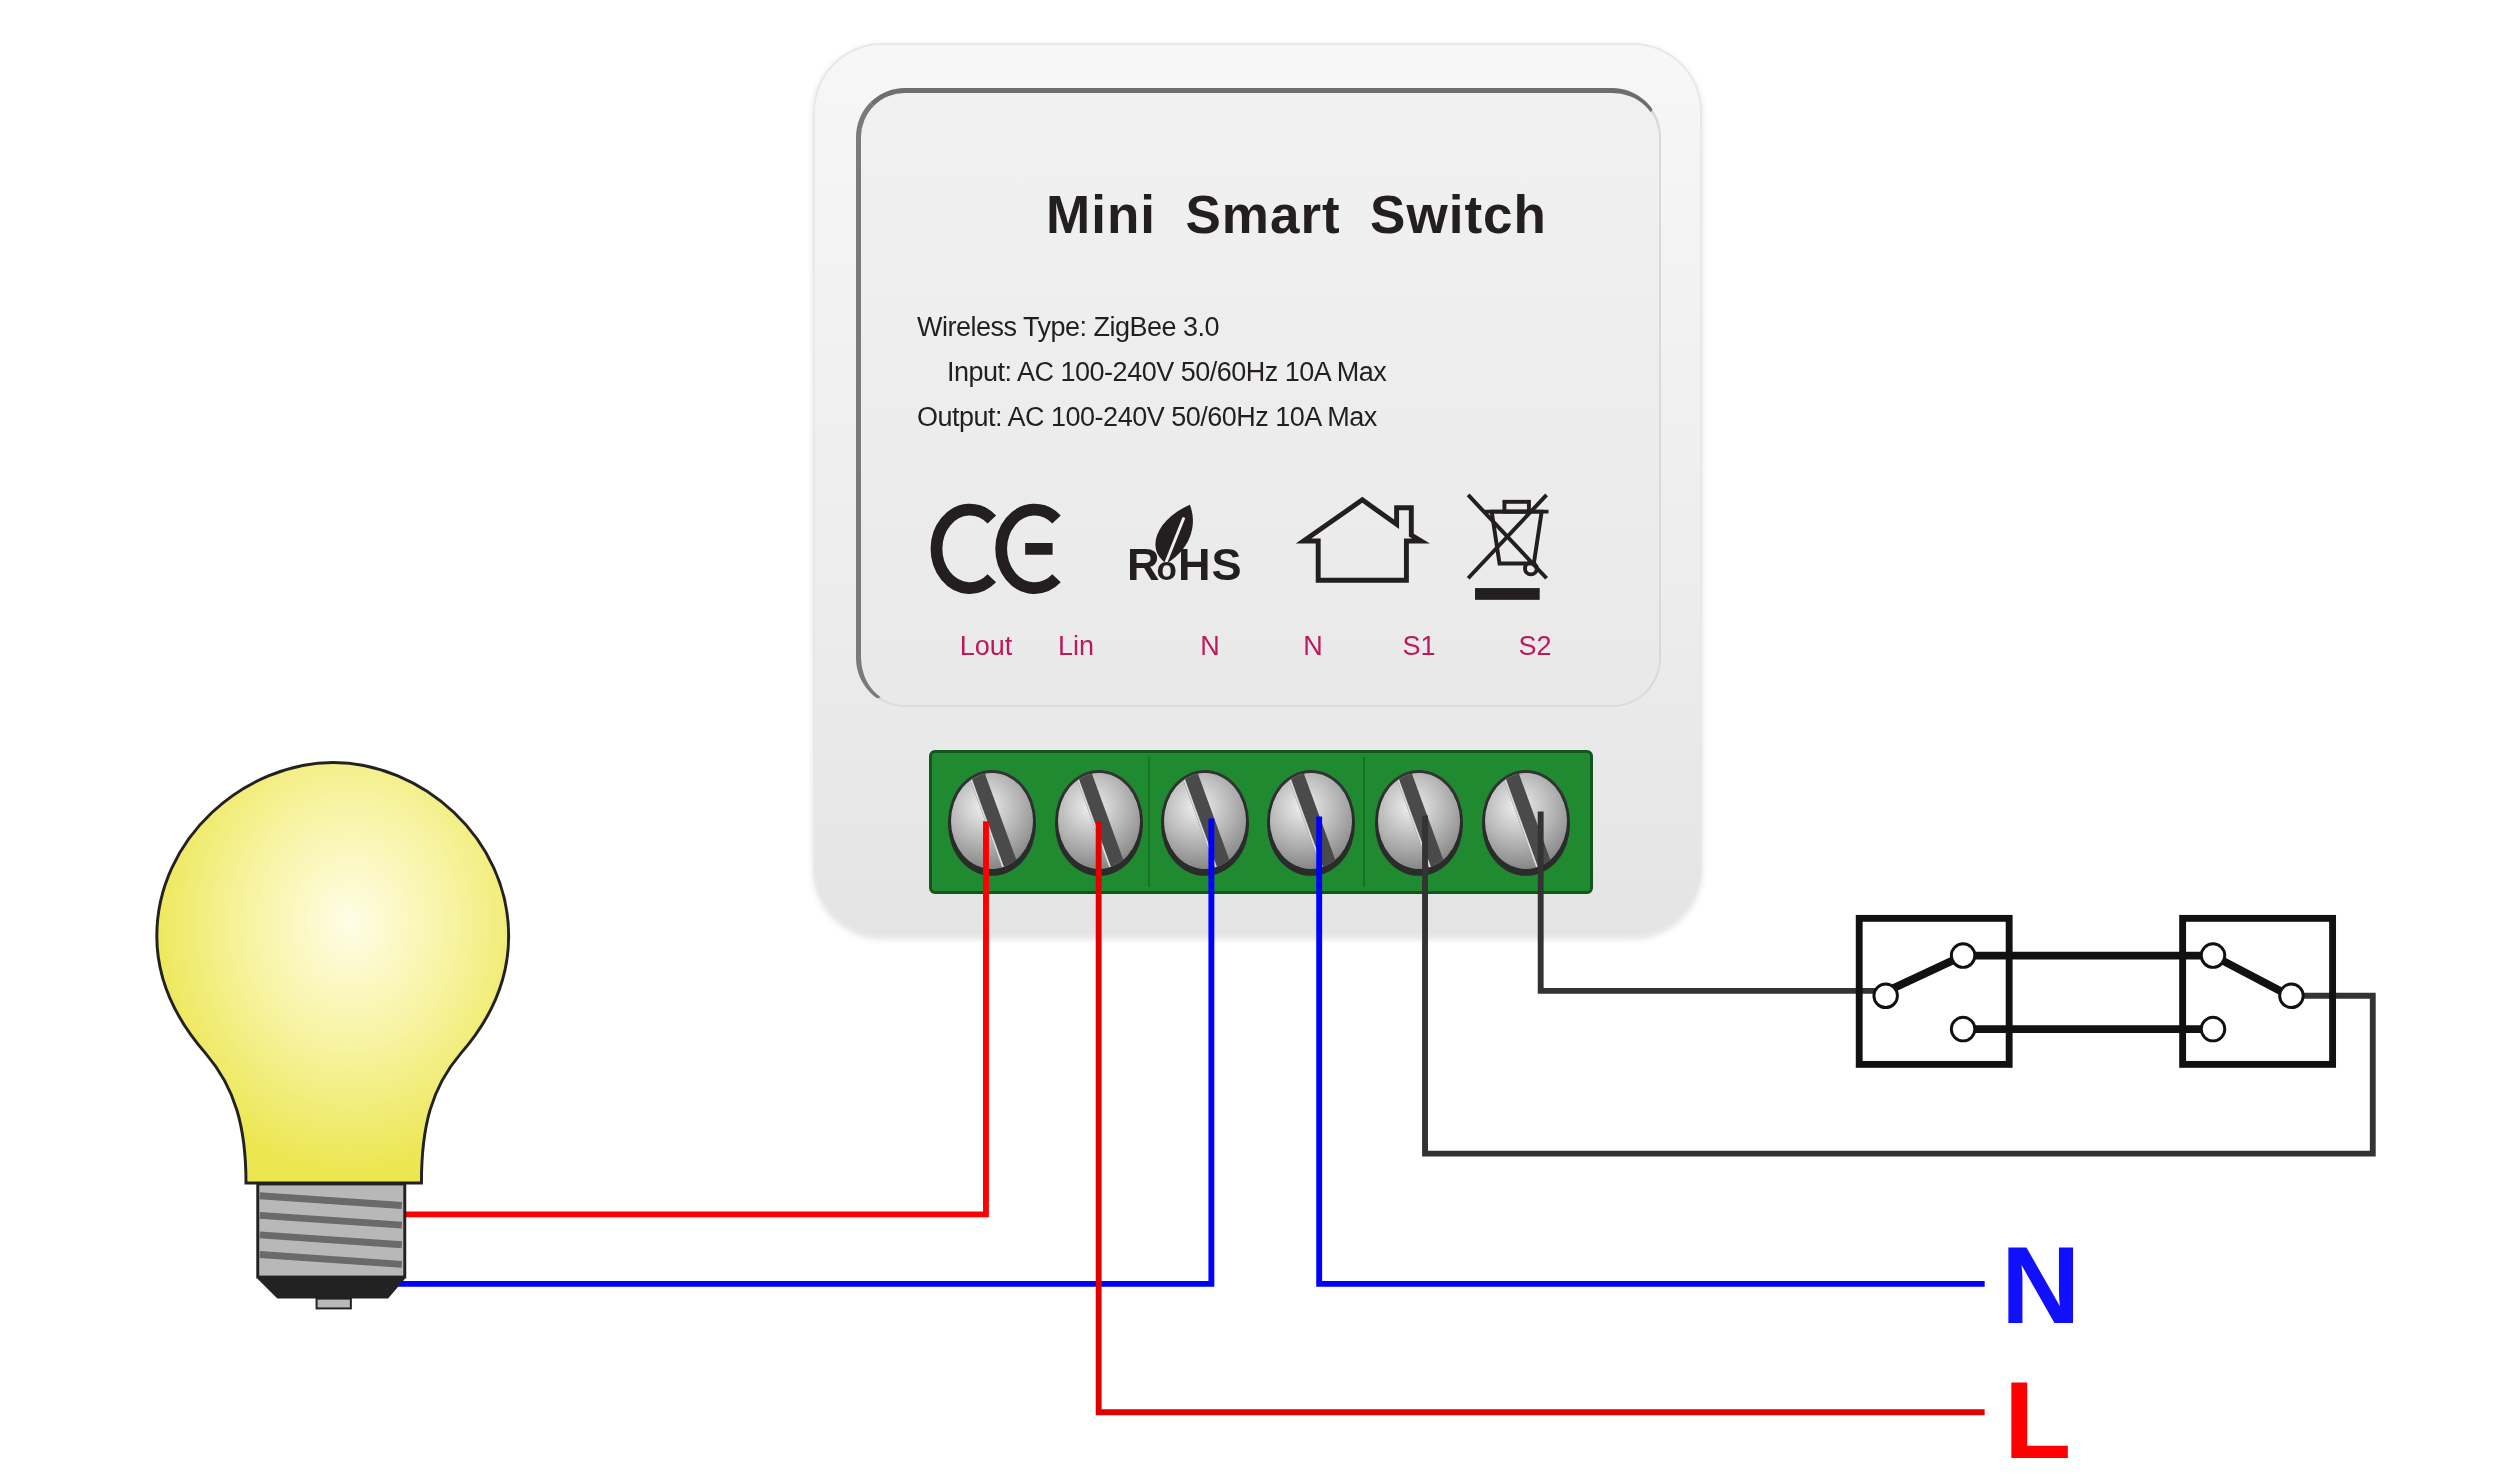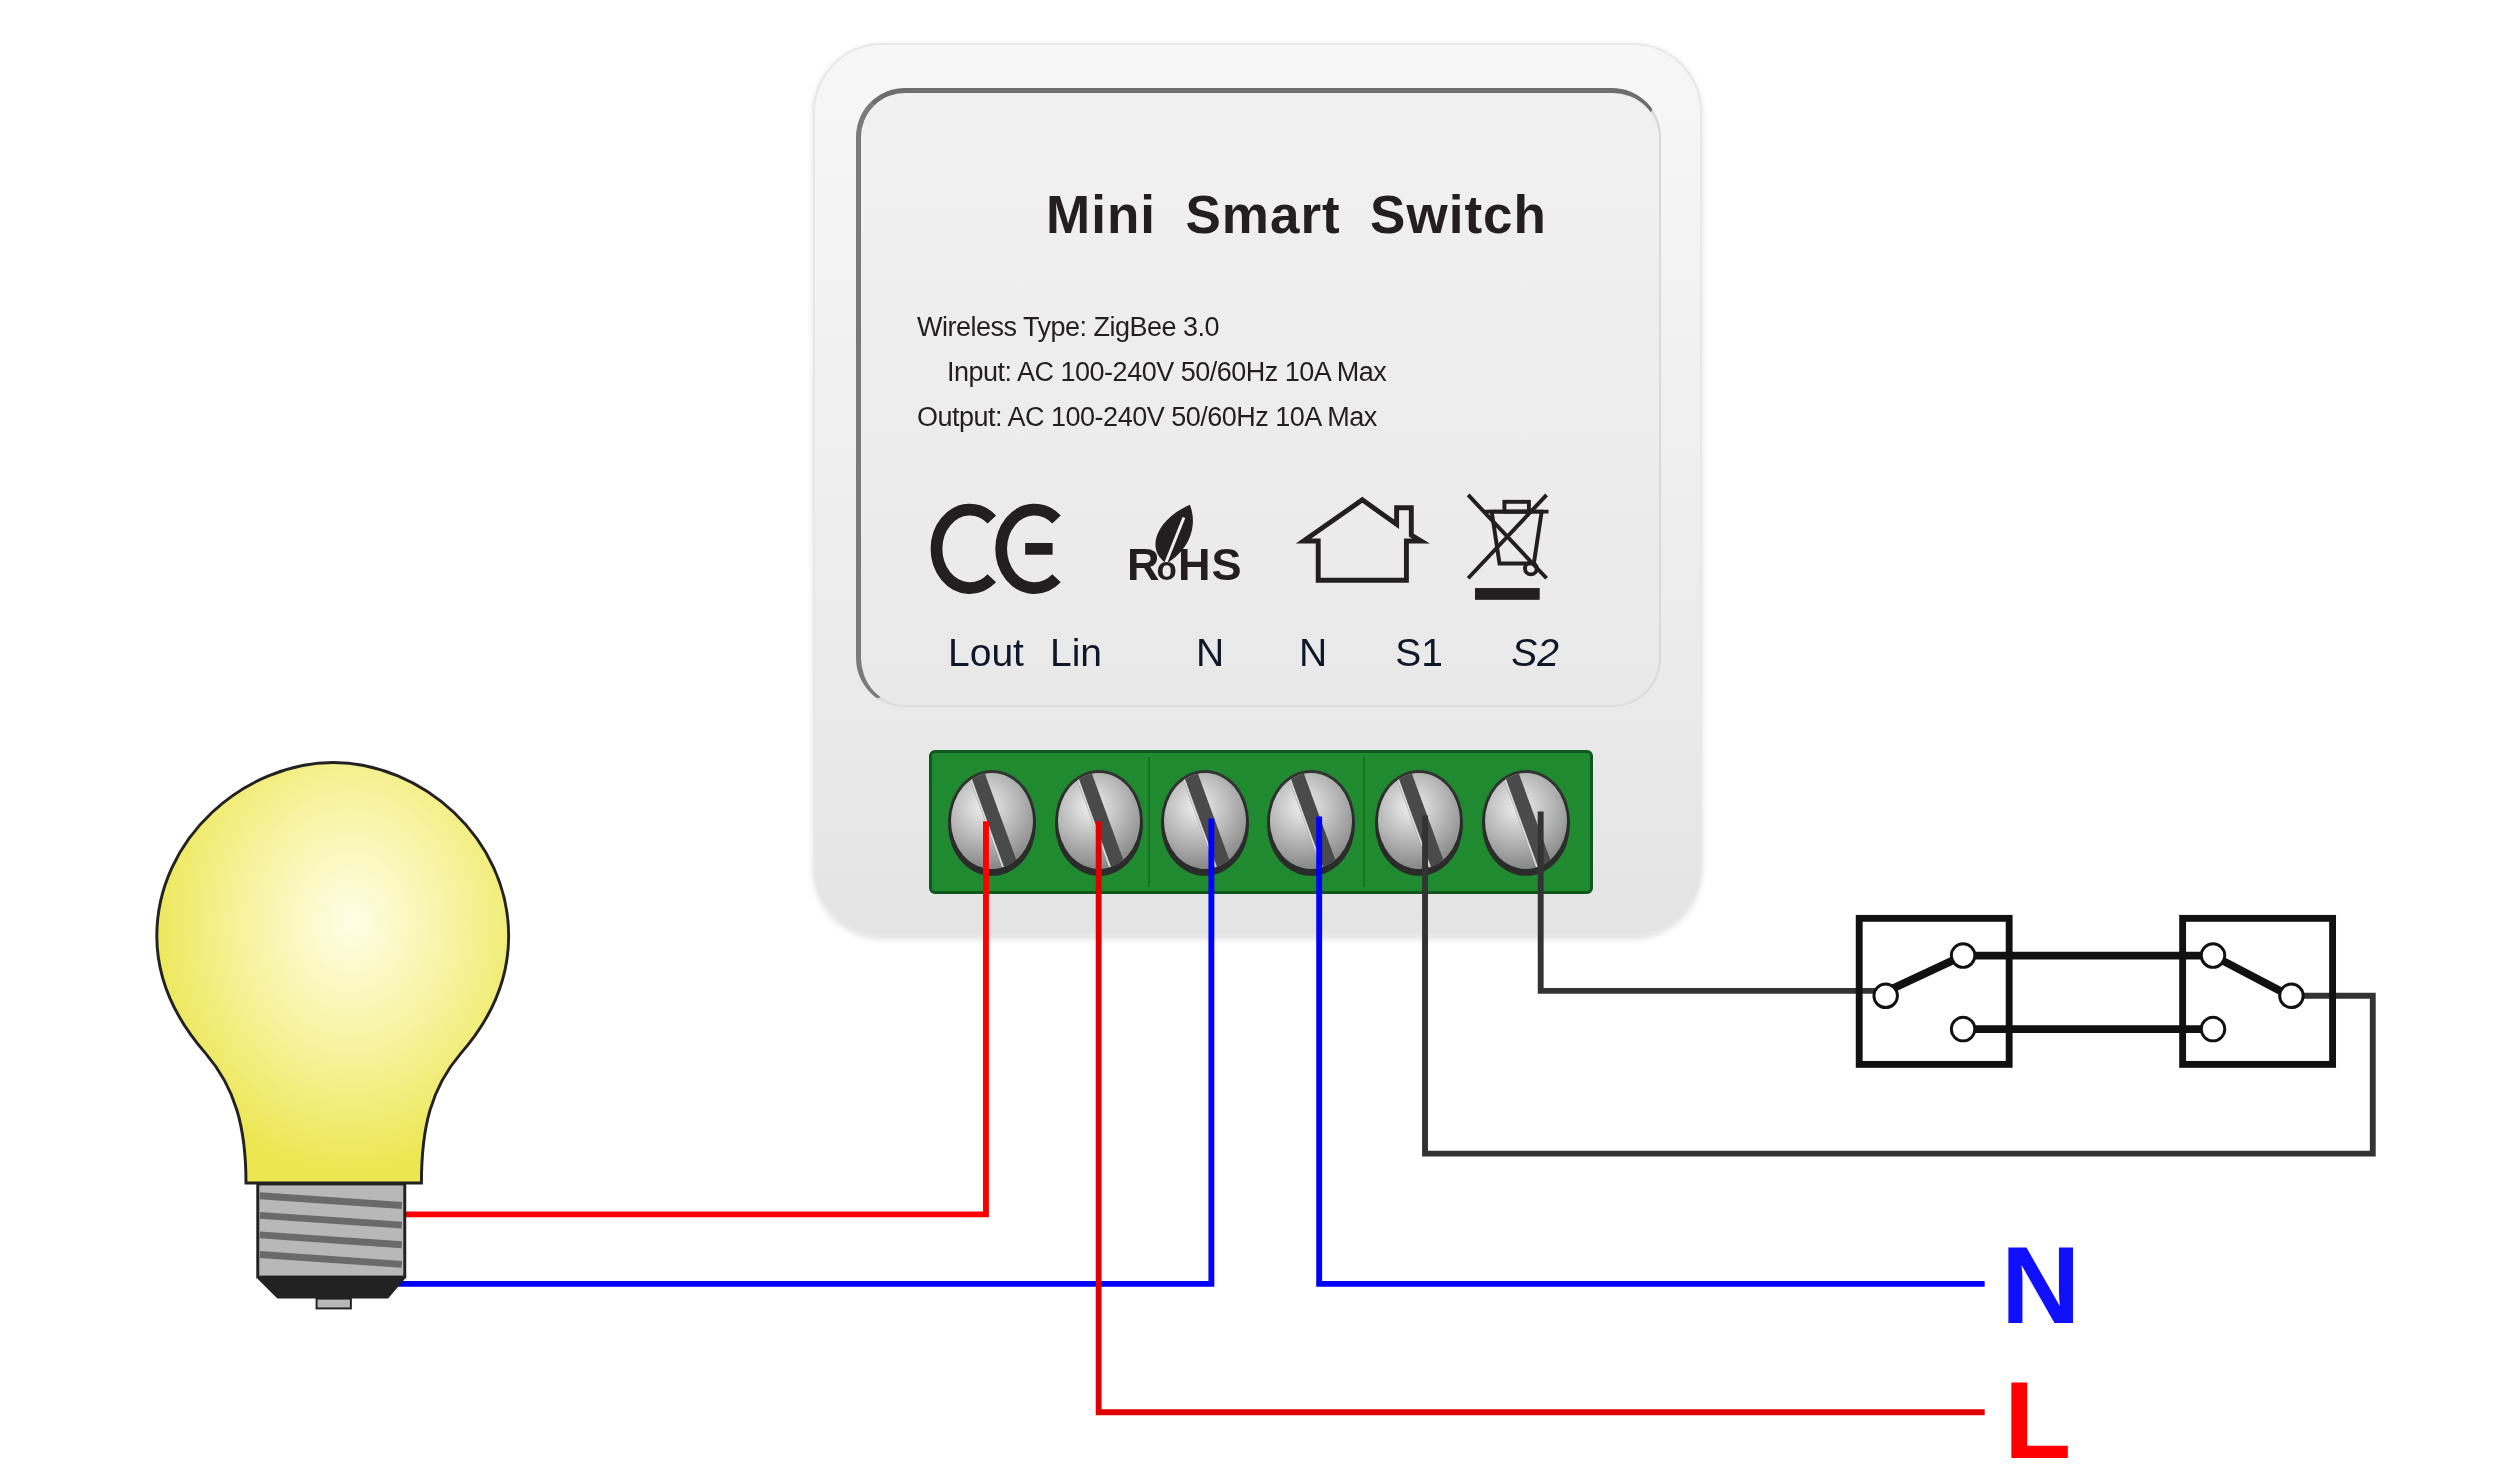--- a/index.html
+++ b/index.html
@@ -7,21 +7,21 @@
   #canvas { position:absolute; left:0; top:0; width:2509px; height:1478px; }
   .device-outer { position:absolute; left:813px; top:43px; width:889px; height:893px; border-radius:69px;
     background:linear-gradient(180deg,#f7f7f7 0%,#ededed 60%,#e4e4e4 100%);
     box-shadow: 0 0 0 2px #e8e8e8 inset, 0 2.9px 5.9px rgba(0,0,0,0.12); }
   .device-panel { position:absolute; left:856px; top:88px; width:805px; height:619px; border-radius:49px;
     background:linear-gradient(180deg,#f1f1f1,#e9e9e9);
     border-top:5.9px solid #6e6e6e; border-left:5.9px solid #7a7a7a; border-right:2.9px solid #d9d9d9; border-bottom:2.9px solid #dcdcdc;
     box-sizing:border-box; }
   .title { position:absolute; left:856px; top:184px; width:805px; text-align:center; font-weight:bold; font-size:53px; color:#231f20; letter-spacing:1px; word-spacing:13.7px;padding-left:38px; }
   .spec { position:absolute; left:917px; font-size:27px; color:#231f20; white-space:nowrap; letter-spacing:-0.5px; }
-  .term-label { position:absolute; top:631px; font-size:39px; color:#0f172a; transform:translateX(-50%); white-space:nowrap; }
+  .term-label { position:absolute; top:631px; font-size:27px; color:#be185d; transform:translateX(-50%); white-space:nowrap; }
   .terminal-block { position:absolute; left:929px; top:750px; width:664px; height:144px; background:#1f8a30; border:3.9px solid #11561c; border-radius:5.9px; box-sizing:border-box; }
   .terminal-divider { position:absolute; top:3.9px; bottom:3.9px; width:2px; background:#167324; }
   .screw { position:absolute; width:82px; height:96px; border-radius:50%; transform:translate(-50%,-50%);
     background:radial-gradient(circle at 40% 35%, #f0f0f0 0%, #b5b5b5 45%, #6a6a6a 100%);
     box-shadow: 0 3.9px 0 2.9px #2b2b2b, 0 0 0 2.9px #333; overflow:hidden; }
   .screw .slot { position:absolute; left:35px; top:-9.8px; width:13.7px; height:118px; background:#4a4a4a; transform:rotate(-20deg); border-left:2px solid #d8d8d8; }
   .label-big { position:absolute; font-weight:bold; font-size:110px; line-height:1; }
   svg text { font-family:"Liberation Sans", sans-serif; }
 </style>
 </head>
@@ -32,21 +32,21 @@
 <div class="title">Mini  Smart  Switch</div>
 <div class="spec" style="top:312px;">Wireless Type: ZigBee 3.0</div>
 <div class="spec" style="top:357px;margin-left:30px;">Input: AC 100-240V 50/60Hz 10A Max</div>
 <div class="spec" style="top:402px;">Output: AC 100-240V 50/60Hz 10A Max</div>
 
 <div class="term-label" style="left:986px;">Lout</div>
 <div class="term-label" style="left:1076px;text-align:right;">Lin</div>
 <div class="term-label" style="left:1210px;">N</div>
 <div class="term-label" style="left:1313px;">N</div>
 <div class="term-label" style="left:1419px;">S1</div>
-<div class="term-label" style="left:1535px;font-style:italic;">S2</div>
+<div class="term-label" style="left:1535px;">S2</div>
 
 <div class="terminal-block">
   <div class="terminal-divider" style="left:216px;"></div>
   <div class="terminal-divider" style="left:431px;"></div>
 </div>
 <div class="screw" style="left:992px; top:821px;">
     <div class="slot"></div>
   </div>
 <div class="screw" style="left:1099px; top:821px;">
     <div class="slot"></div>

